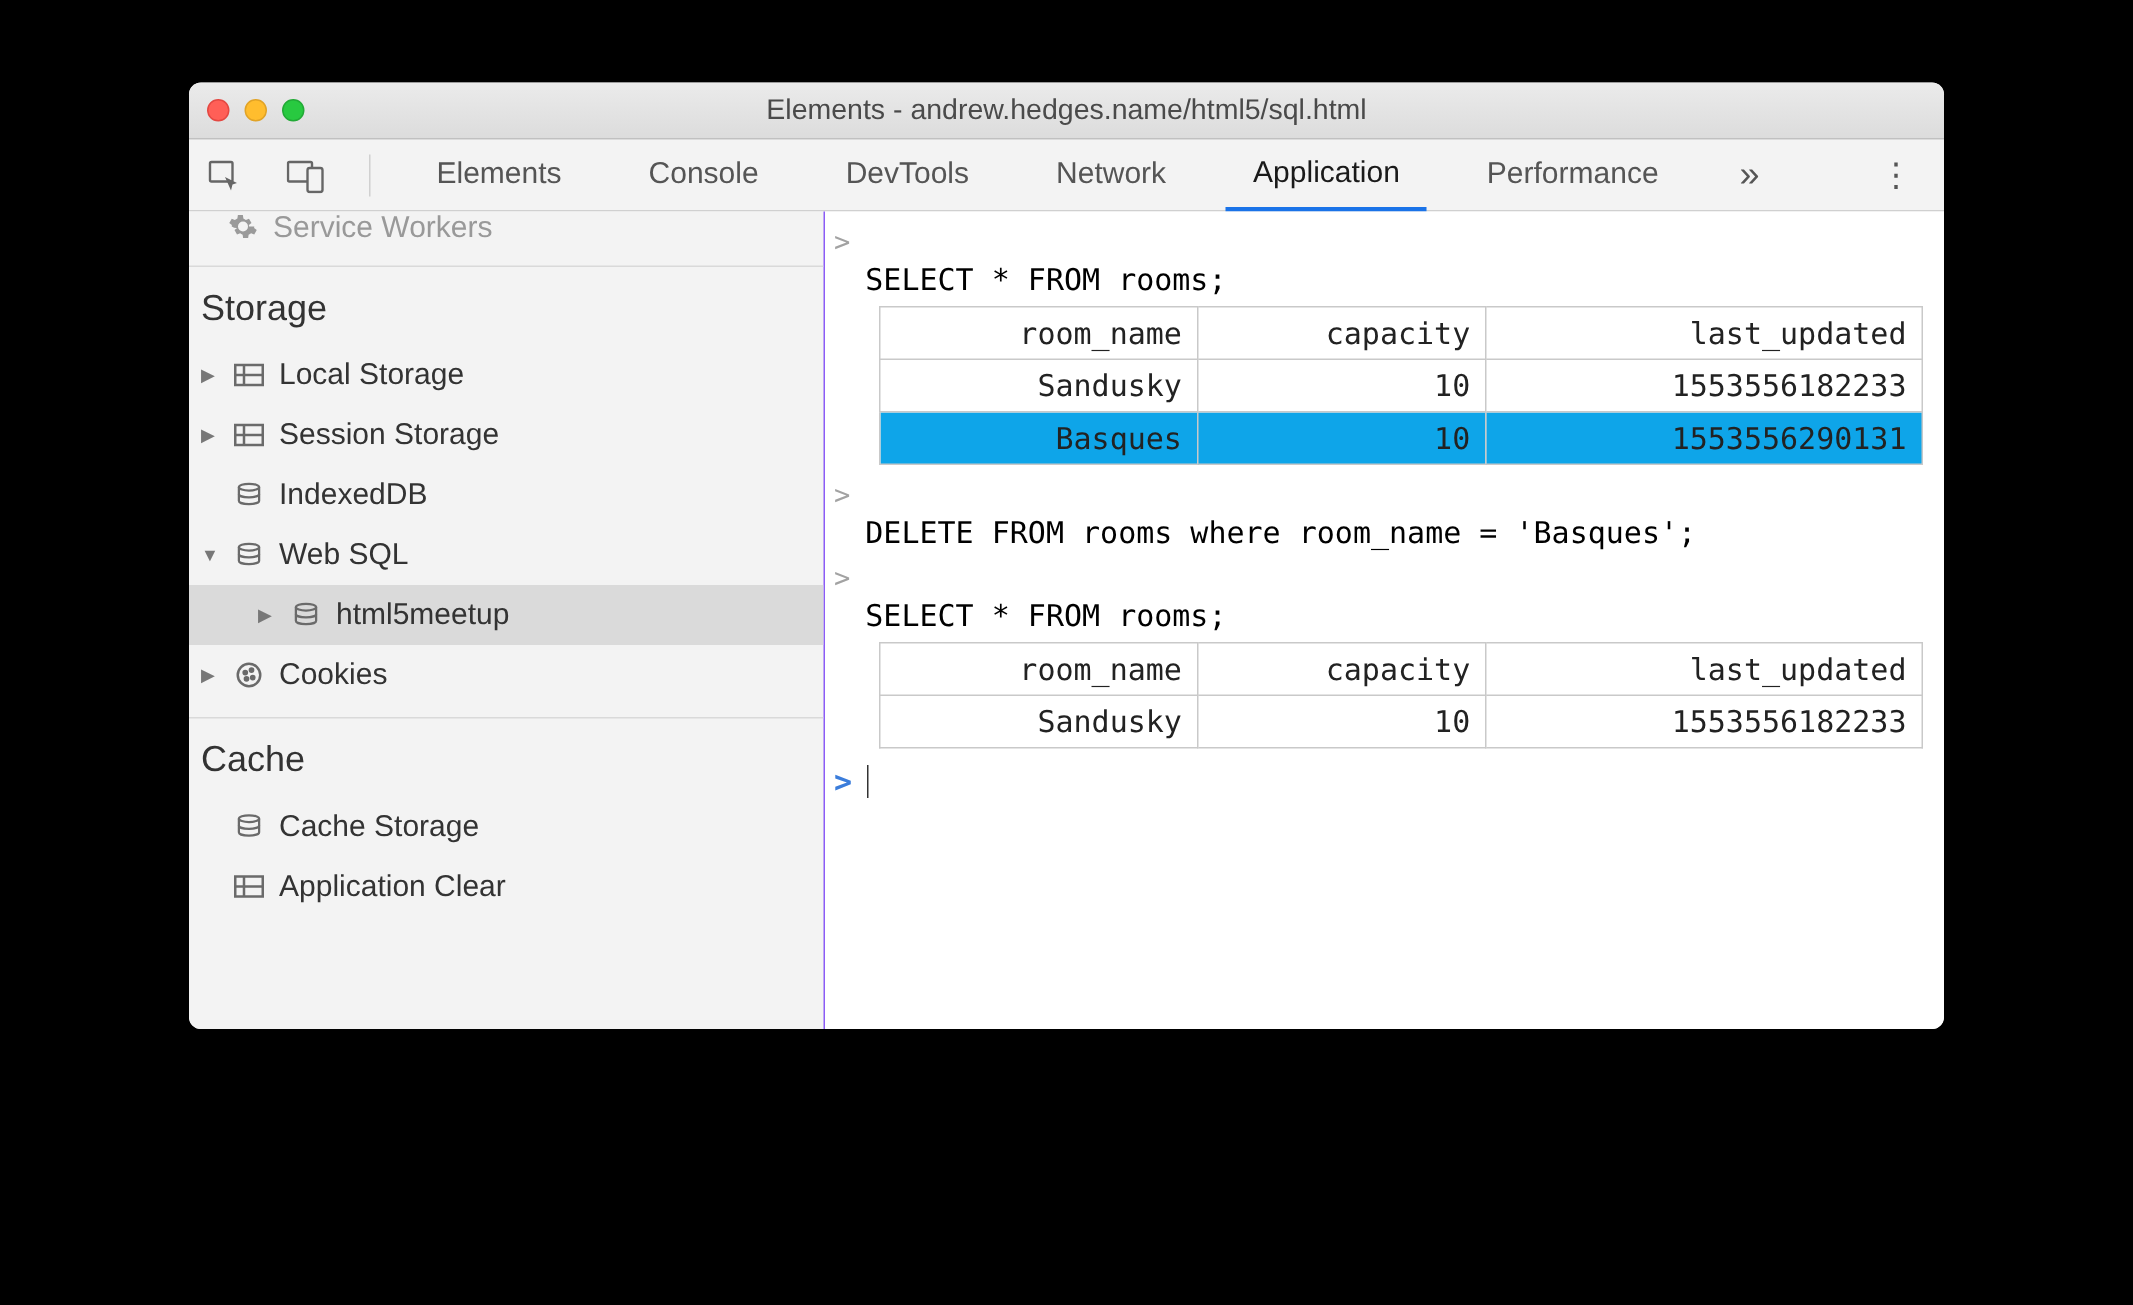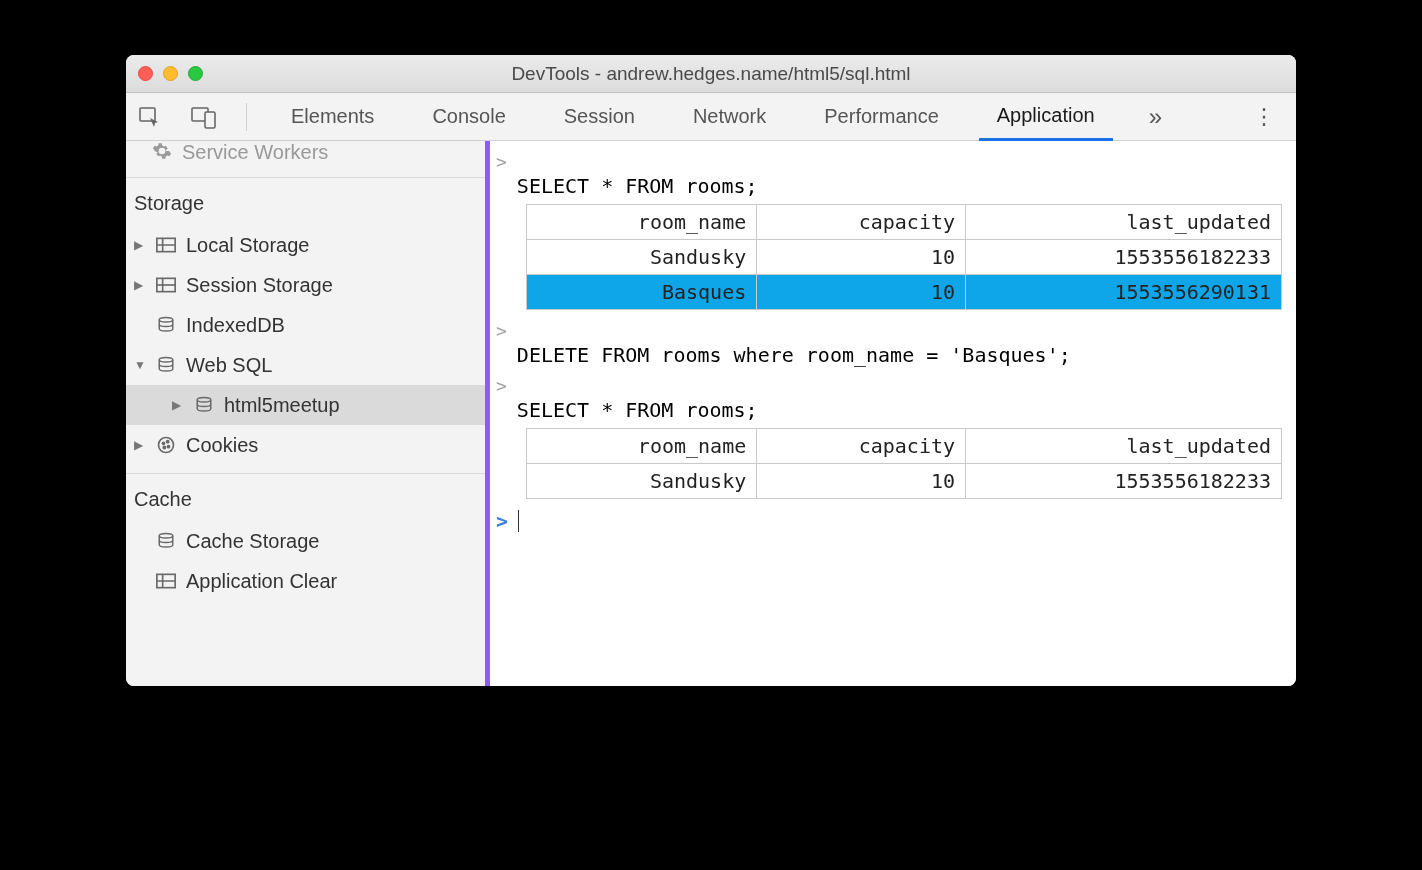--- a/index.html
+++ b/index.html
@@ -58,43 +58,43 @@
     .tab-sep { width: 1px; height: 28px; background: #d0d0d0; margin: 0 4px;}
     .tab { padding: 0 18px; height: 48px; display: flex; align-items: center; cursor: pointer; color: #555; }
     .tab.active { color: #1a1a1a; border-bottom: 3px solid #1a73e8; font-weight: 400; }
     .overflow { margin-left: 4px; font-size: 24px; cursor: pointer; color: #555; padding: 0 10px;}
     .kebab { margin-left: auto; font-size: 22px; letter-spacing: 1px; color: #555; padding: 0 12px; cursor: pointer; }
     .content {
       display: flex;
       height: 545px;
     }
     .sidebar {
-      width: 364px;
+      width: 424px;
       background: #f3f3f3;
-      border-right: 5px solid #8b5cf6;
+      border-right: 1px solid #8b5cf6;
       padding-top: 0;
       font-size: 20px;
       color: #333;
       overflow: hidden;
     }
     .sb-row {
       display: flex; align-items: center;
       height: 40px;
       padding-left: 24px;
       cursor: pointer;
       white-space: nowrap;
     }
     .sb-row.lvl1 { padding-left: 8px; }
     .sb-row.lvl2 { padding-left: 24px; }
     .sb-row.lvl3 { padding-left: 46px; }
     .sb-row.selected { background: #dadada; }
     .sb-row.cut-top { height: 28px; align-items: flex-start; padding-top: 0; color: #999; overflow:hidden;}
     .sb-section {
       padding: 14px 8px 10px 8px;
-      font-size: 20px; color: #333;
+      font-size: 24px; color: #333;
       border-top: 1px solid #d9d9d9;
       margin-top: 8px;
     }
     .disclosure { width: 16px; display:inline-block; margin-right: 4px; font-size: 12px; color: #777;}
     .sb-icon { width: 24px; display:inline-flex; justify-content:center; margin-right: 8px; color:#6a6a6a;}
     .main {
       flex: 1;
       background: #fff;
       padding: 6px 8px 0 6px;
       font-family: Menlo, Consolas, monospace;
@@ -134,43 +134,43 @@
 </head>
 <body>
 
 <div class="window">
   <div class="titlebar">
     <div class="traffic-lights">
       <div class="tl tl-red"></div>
       <div class="tl tl-yellow"></div>
       <div class="tl tl-green"></div>
     </div>
-    <div class="title">DevTools - andrew.hedges.name/html5/sql.html</div>
+    <div class="title">Elements - andrew.hedges.name/html5/sql.html</div>
   </div>
 
   <div class="toolbar">
     <div class="toolbar-icon">
       <svg width="24" height="24" viewBox="0 0 24 24" fill="none" stroke="#666" stroke-width="1.6">
         <rect x="2" y="3" width="15" height="13" rx="1"></rect>
         <path d="M12 13 l8 4 l-3 1 l-1 4 z" fill="#666" stroke="none"></path>
       </svg>
     </div>
     <div class="toolbar-icon">
       <svg width="26" height="24" viewBox="0 0 26 24" fill="none" stroke="#666" stroke-width="1.6">
         <rect x="1" y="3" width="16" height="13" rx="1"></rect>
         <rect x="14" y="7" width="10" height="16" rx="1.5" fill="#f3f3f3"></rect>
       </svg>
     </div>
     <div class="tab-sep"></div>
     <div class="tab">Elements</div>
     <div class="tab">Console</div>
-    <div class="tab">Session</div>
+    <div class="tab">DevTools</div>
     <div class="tab">Network</div>
+    <div class="tab active">Application</div>
     <div class="tab">Performance</div>
-    <div class="tab active">Application</div>
     <div class="overflow">»</div>
     <div class="kebab">⋮</div>
   </div>
 
   <div class="content">
     <div class="sidebar">
       <div class="sb-row lvl2 cut-top">
         <span class="sb-icon">
           <svg width="20" height="20" viewBox="0 0 24 24" fill="#9a9a9a">
               <path d="M12 8a4 4 0 100 8 4 4 0 000-8zm9 4a7 7 0 01-.1 1.2l2.1 1.6-2 3.5-2.5-1a7 7 0 01-2 1.2l-.4 2.7h-4l-.4-2.7a7 7 0 01-2-1.2l-2.5 1-2-3.5 2.1-1.6A7 7 0 013 12a7 7 0 01.1-1.2L1 9.2l2-3.5 2.5 1a7 7 0 012-1.2L7.9 2.8h4l.4 2.7a7 7 0 012 1.2l2.5-1 2 3.5-2.1 1.6c.1.4.1.8.1 1.2z"></path>

